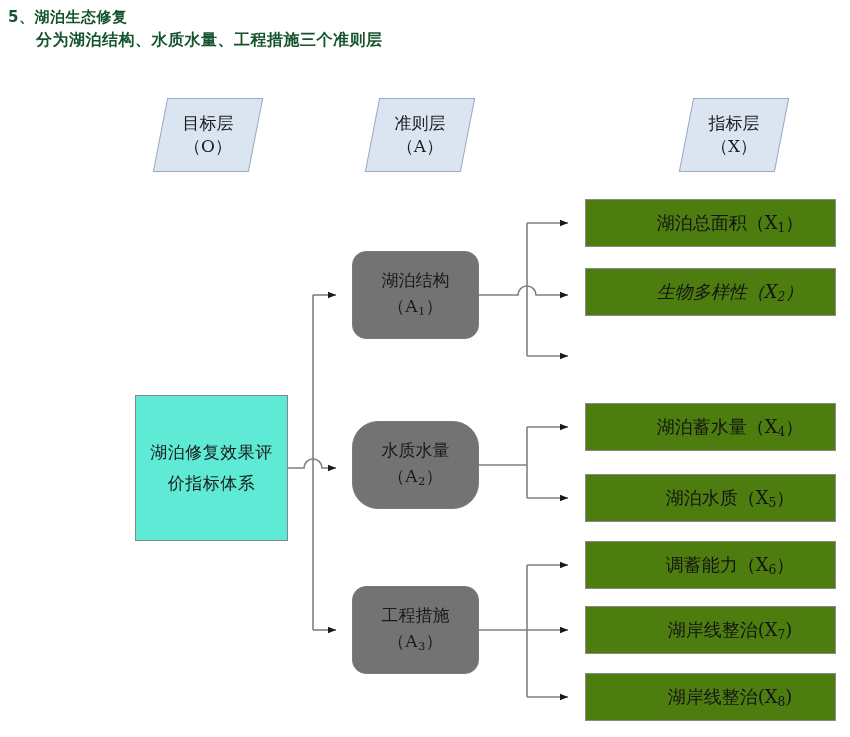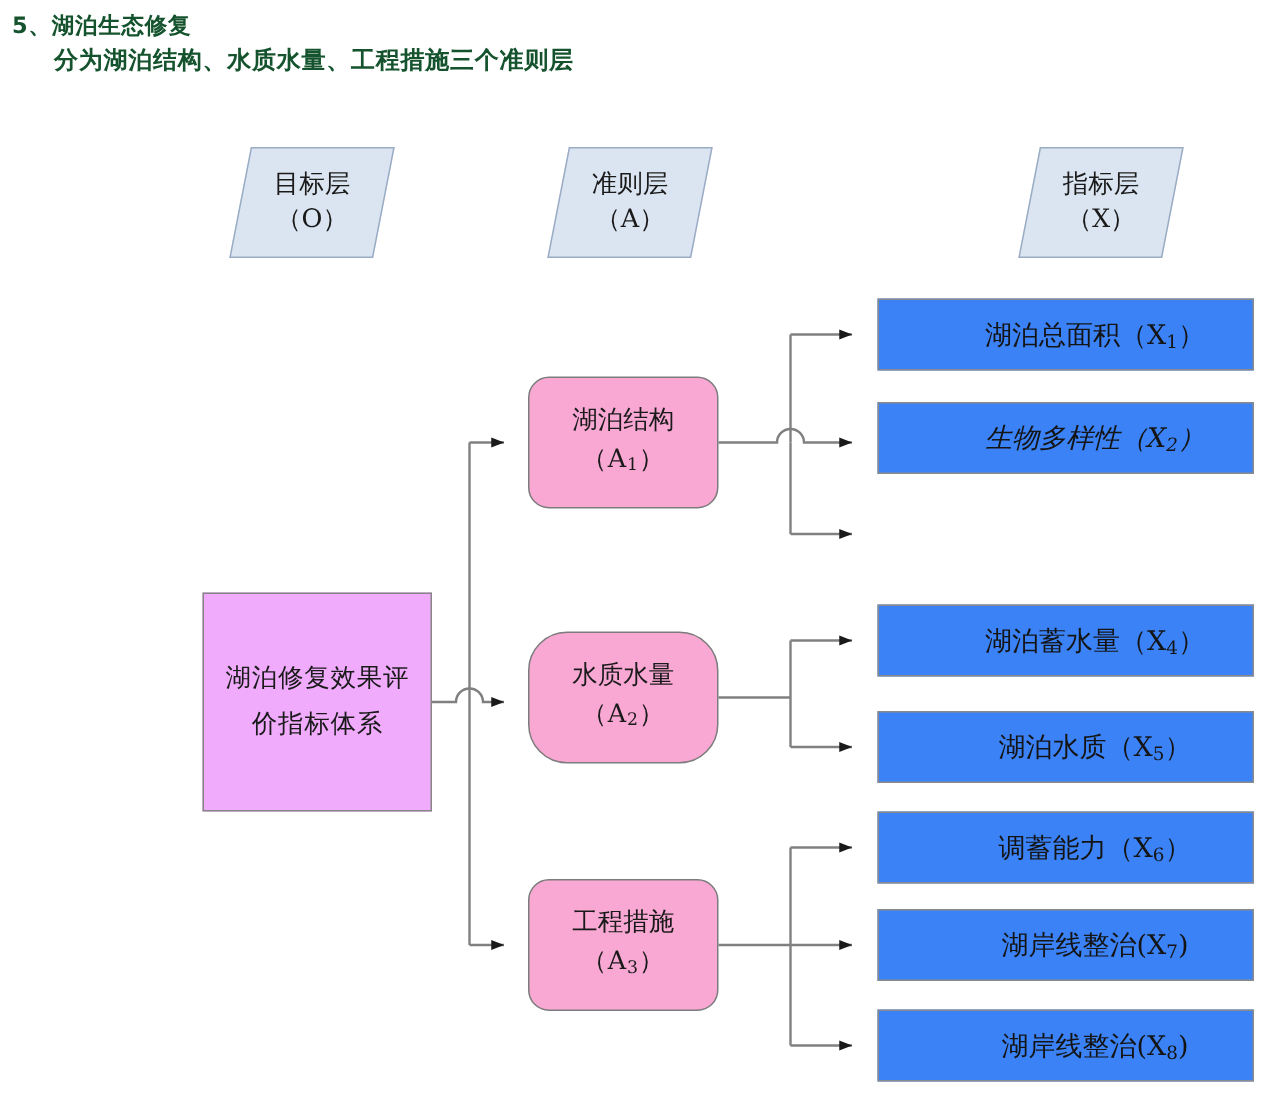--- a/index.html
+++ b/index.html
@@ -70,21 +70,21 @@
     line-height: 23px;
   }
 
   
   #goal-box {
     position: absolute;
     left: 135px;
     top: 395px;
     width: 153px;
     height: 146px;
-    background: #f0abfc;
+    background: #5eead4;
     border: 1px solid #868686;
     box-sizing: border-box;
     display: flex;
     align-items: center;
     justify-content: center;
   }
   #goal-box .gtext {
     font-family: "DejaVu Serif", "Liberation Serif", serif;
     font-size: 17px;
     line-height: 31px;
@@ -93,42 +93,42 @@
     padding: 0 10px;
     letter-spacing: 0.5px;
   }
 
   
   .crit-box {
     position: absolute;
     left: 352px;
     width: 127px;
     height: 88px;
-    background: #f9a8d4;
+    background: #737373;
     border: 1px solid #7c7c7c;
     border-radius: 14px;
     box-sizing: border-box;
     display: flex;
     flex-direction: column;
     align-items: center;
     justify-content: center;
     font-family: "DejaVu Serif", "Liberation Serif", serif;
     font-size: 17px;
     line-height: 26px;
     color: #1a1a1a;
   }
   .crit-box .cline2 { letter-spacing: 0.5px; }
 
   
   .ind-box {
     position: absolute;
     left: 585px;
     width: 251px;
     height: 48px;
-    background: #3b82f6;
+    background: #4d7c0f;
     border: 1px solid #8a8a8a;
     box-sizing: border-box;
     display: flex;
     align-items: center;
     justify-content: center;
     font-family: "DejaVu Serif", "Liberation Serif", serif;
     font-size: 18px;
     color: #141414;
     white-space: nowrap;
     padding-left: 39px;

